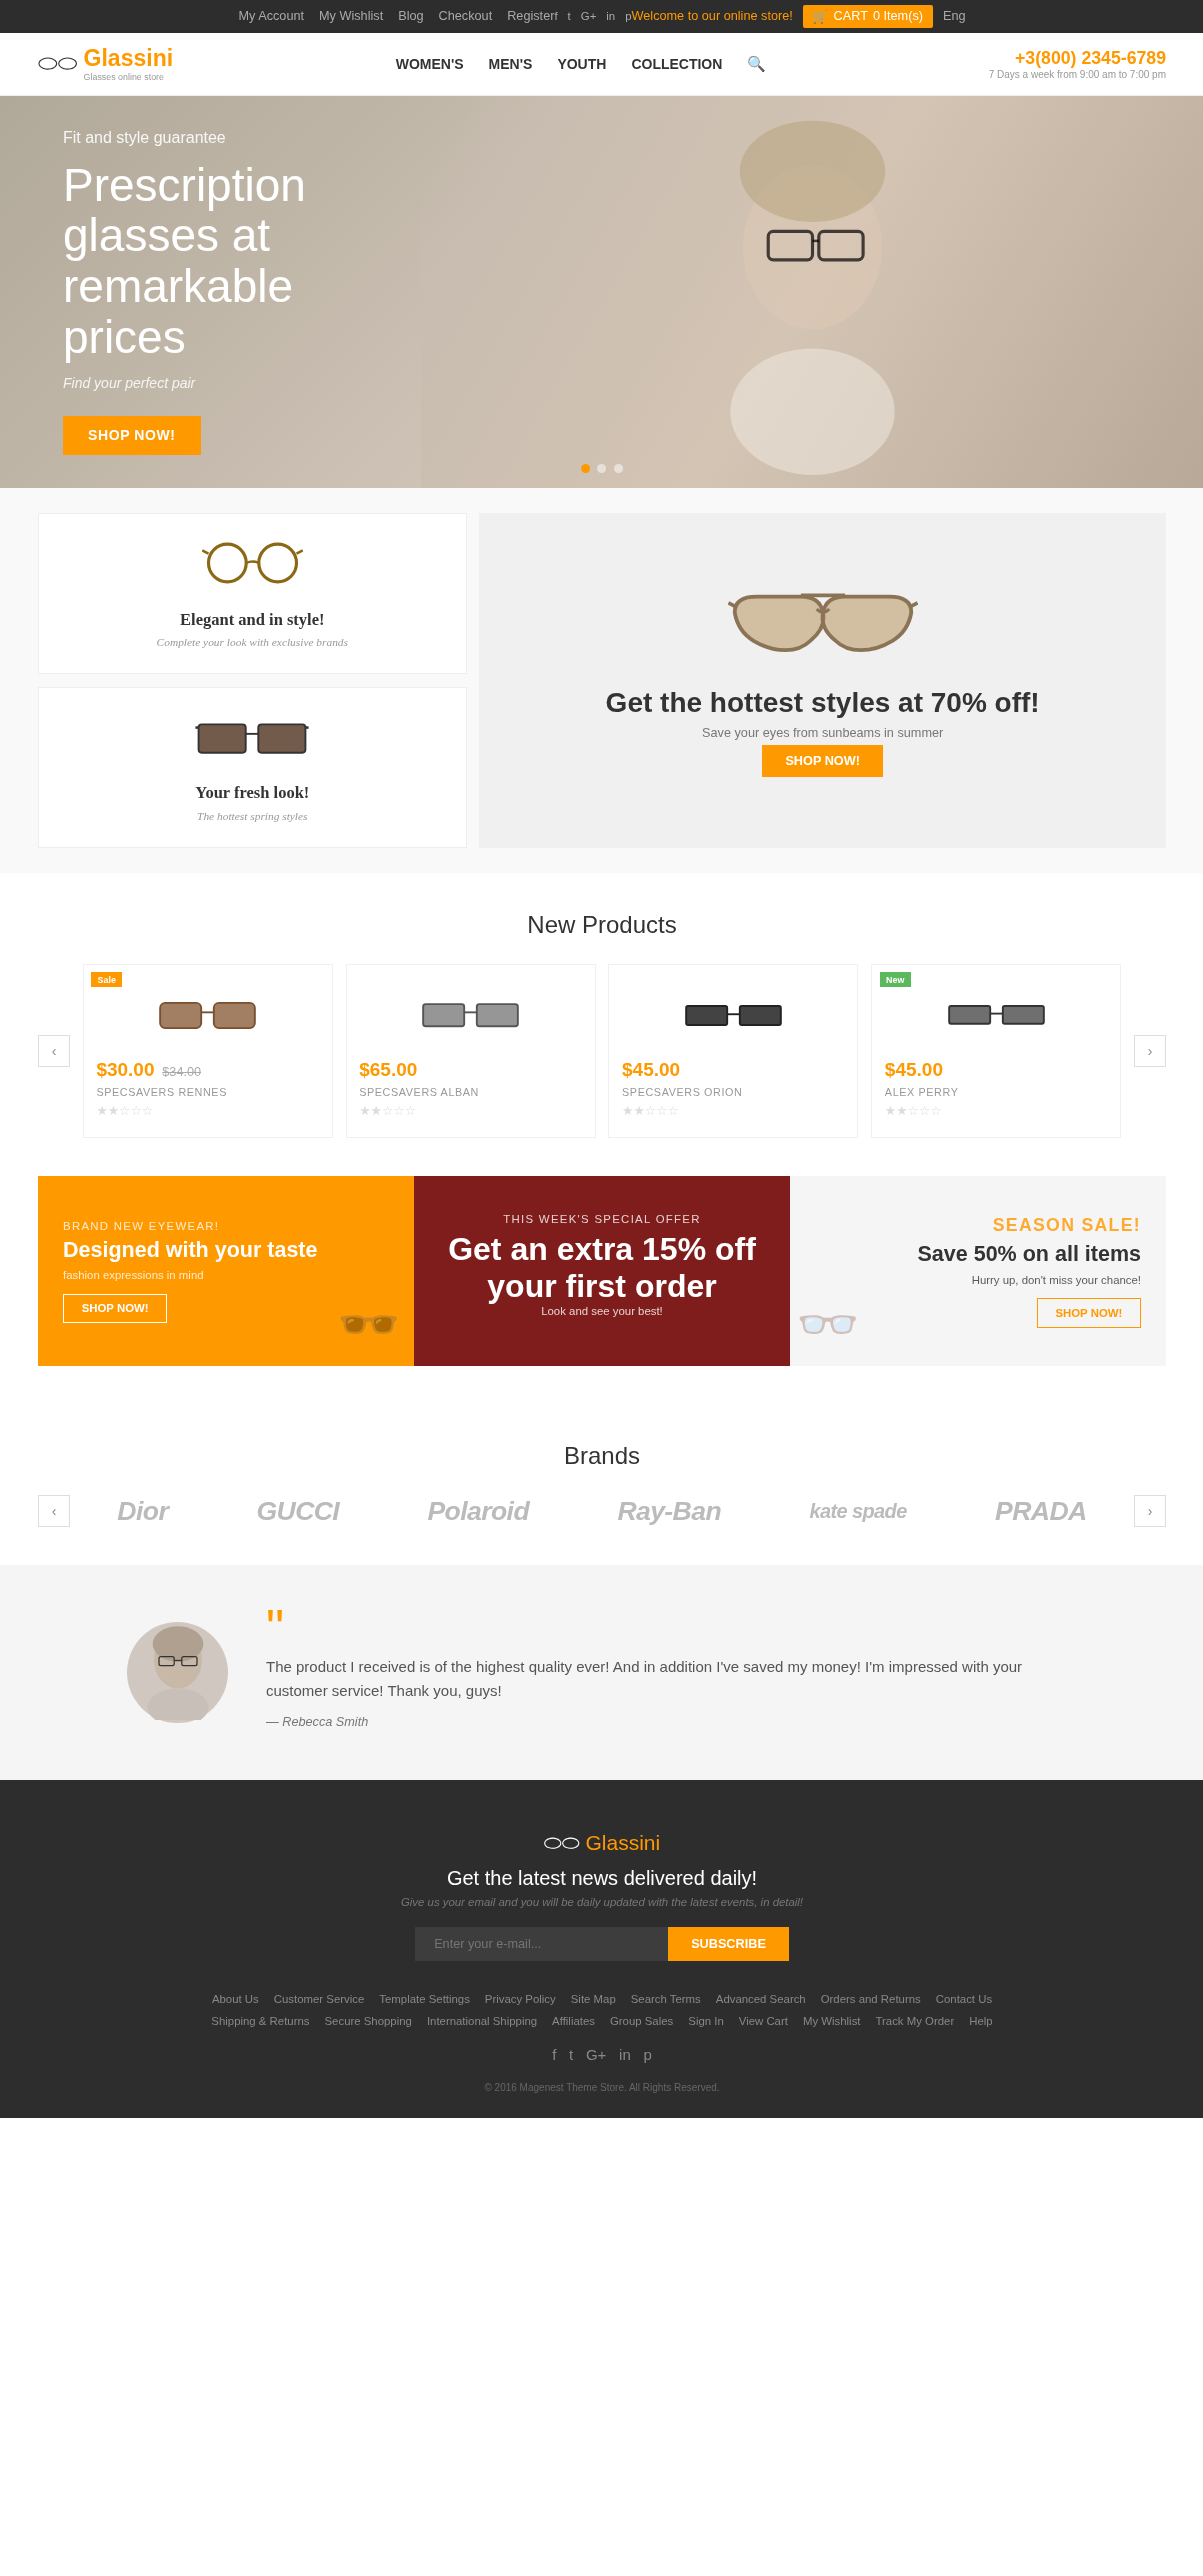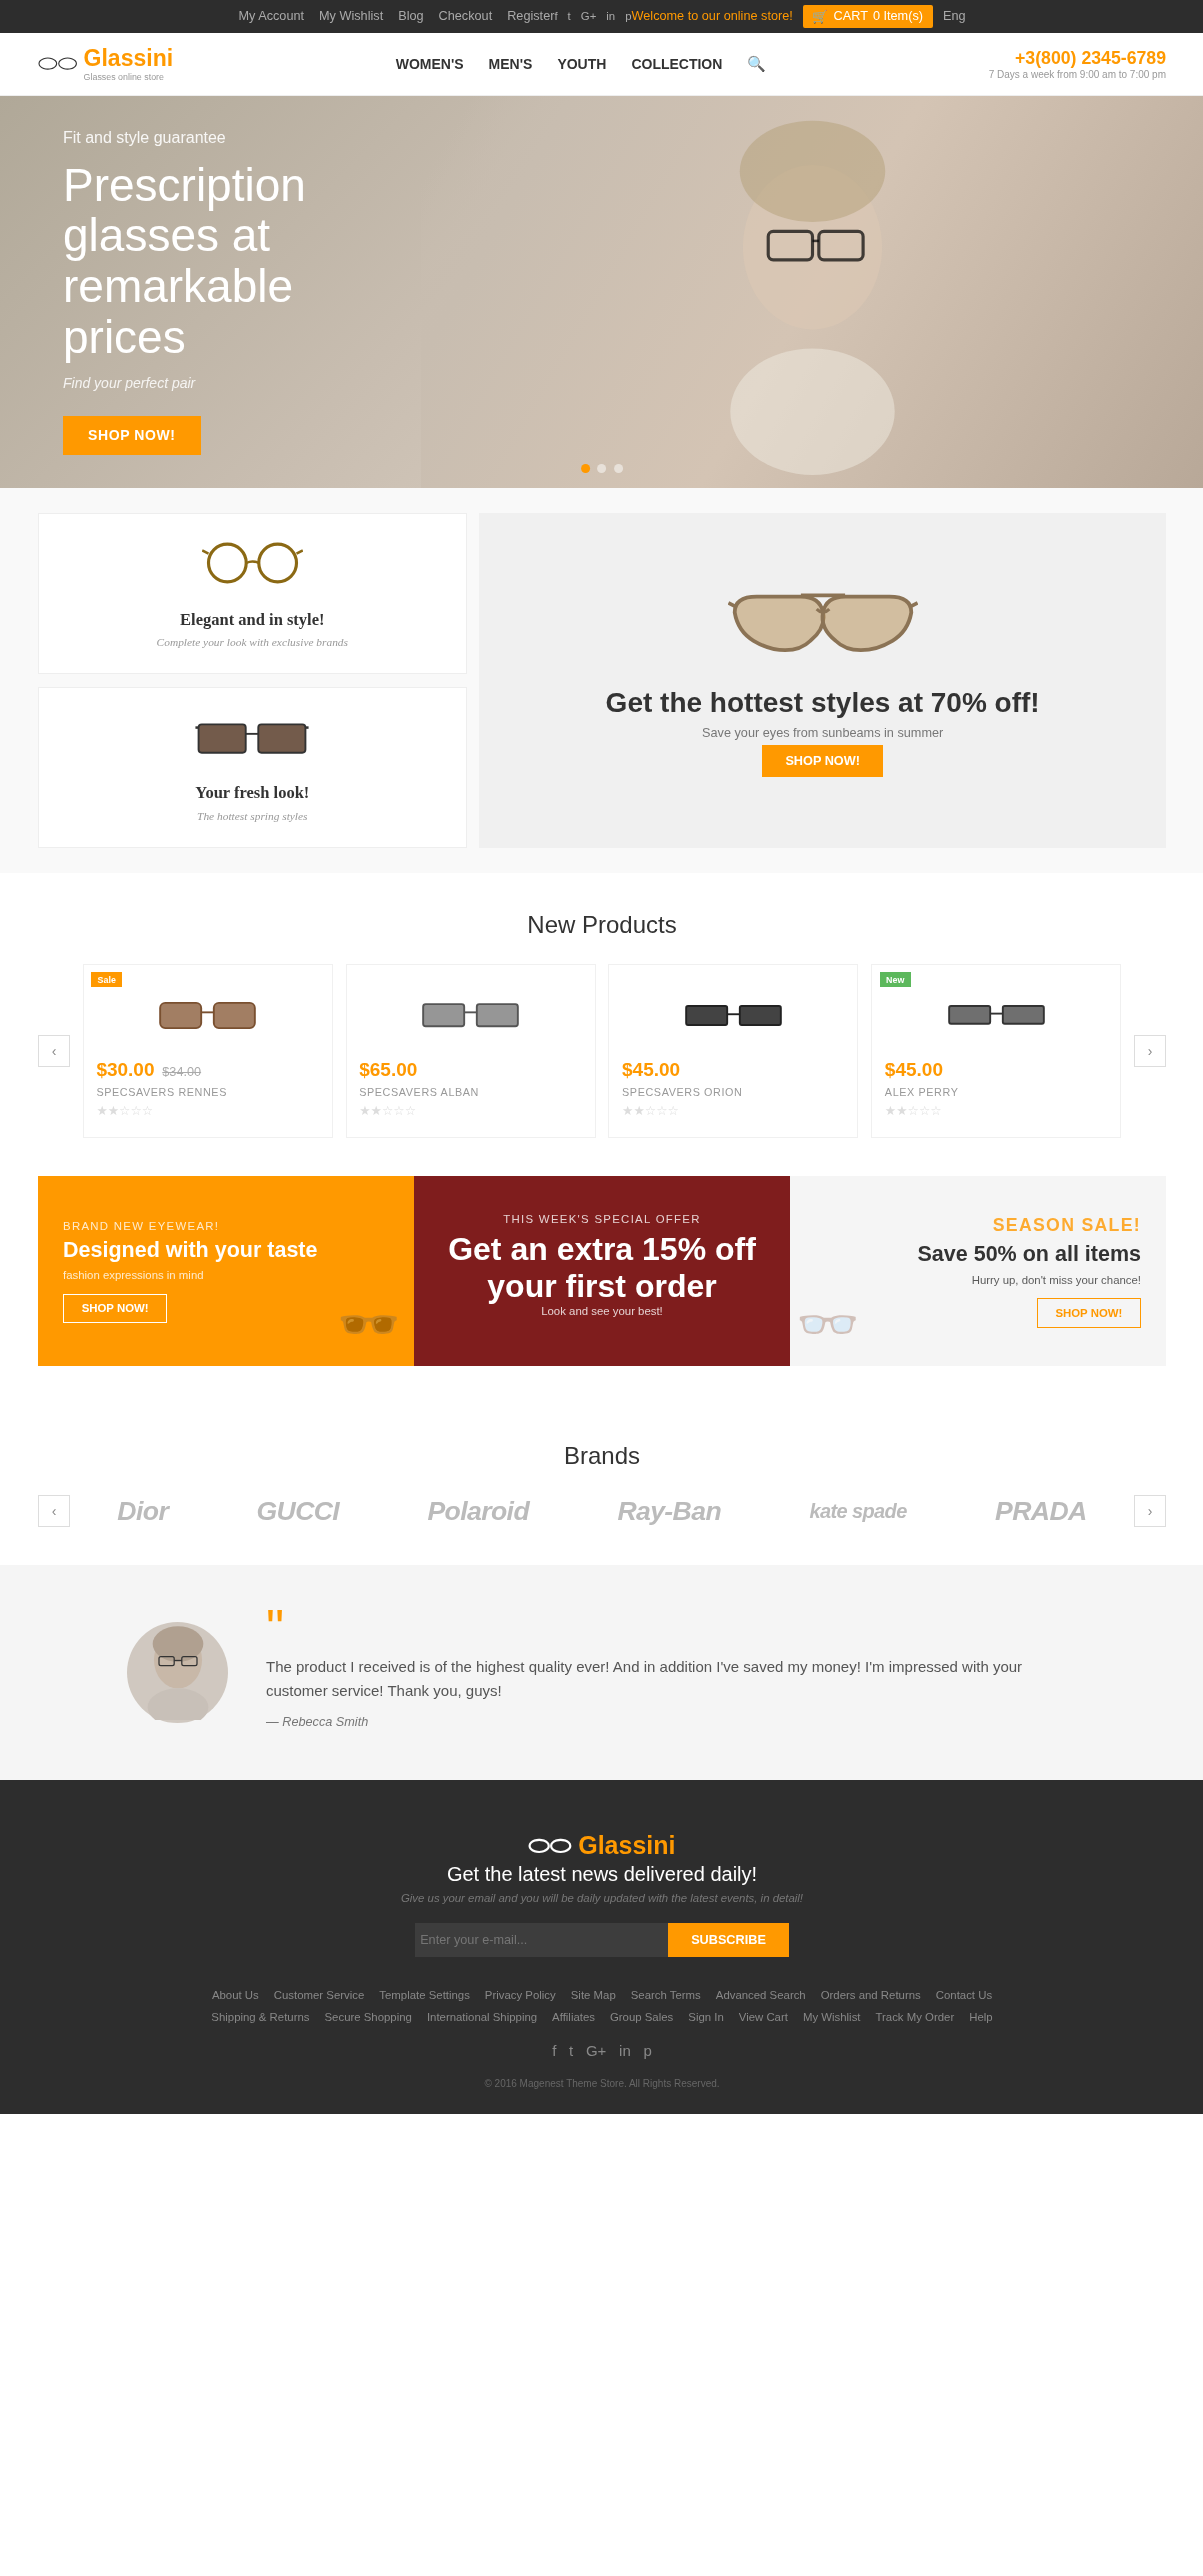--- a/index.html
+++ b/index.html
@@ -286,27 +286,27 @@
     .testimonial-text { font-size: 15px; color: #555; line-height: 1.6; margin-bottom: 12.7px; }
     .testimonial-author { font-size: 12.7px; color: #777; font-style: italic; }
 
     
     .footer {
       background: #2d2d2d;
       padding: 51px 38px 25px;
       color: #aaa;
       text-align: center;
     }
-    .footer-logo { font-size: 25px; color: #f90; font-weight: bold; margin-bottom: 2px; }
+    .footer-logo { font-size: 21px; color: #f90; font-weight: normal; margin-bottom: 12px; }
     .footer-logo-icon { color: #fff; }
     .footer-newsletter-title { font-size: 20px; color: #fff; margin-bottom: 6.3px; }
     .footer-newsletter-sub { font-size: 11.4px; color: #777; margin-bottom: 19px; font-style: italic; }
     .footer-form { display: flex; justify-content: center; gap: 0; margin-bottom: 32px; }
     .footer-input {
-      padding: 10px 5px;
+      padding: 10px 19px;
       width: 253px;
       font-size: 12.7px;
       border: none;
       background: #3d3d3d;
       color: #aaa;
       outline: none;
     }
     .footer-subscribe {
       background: #f90;
       color: #fff;

